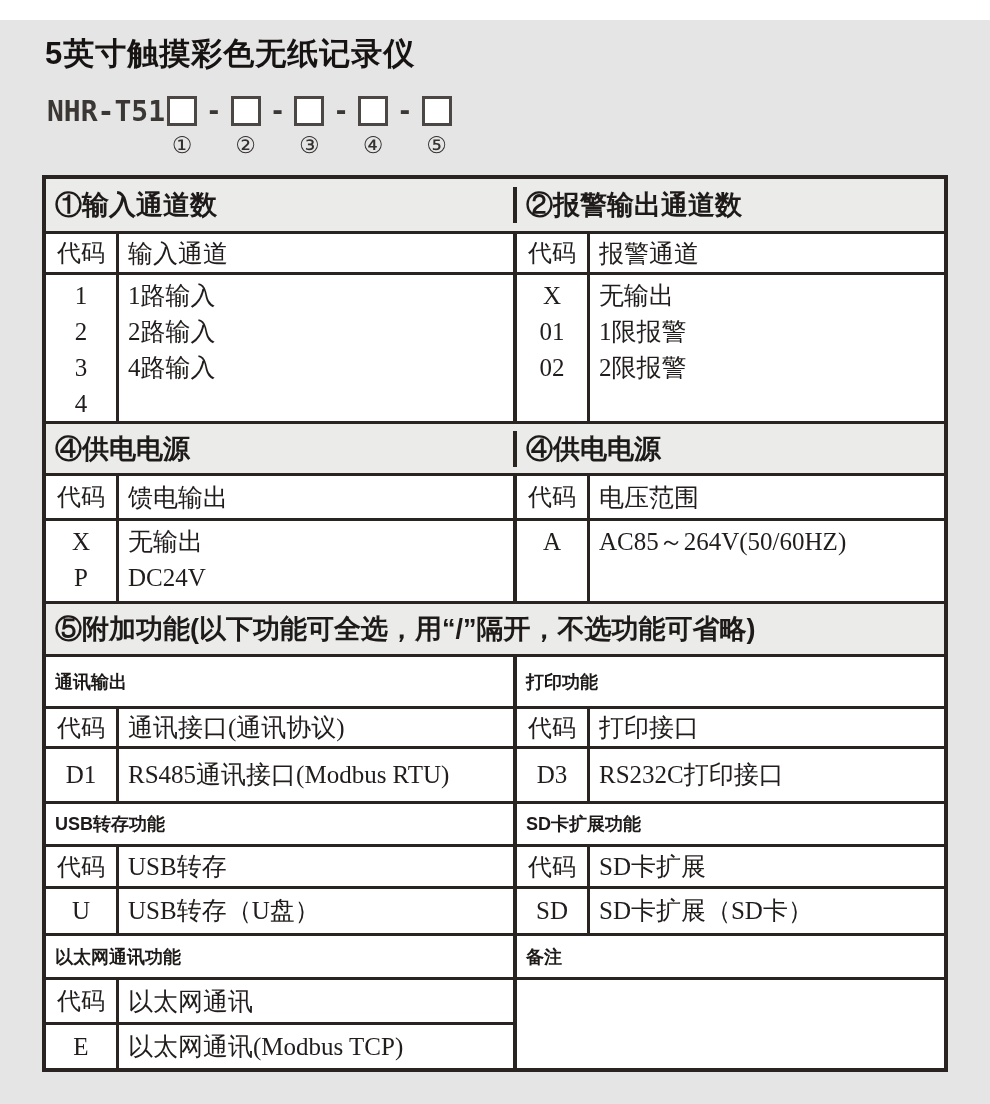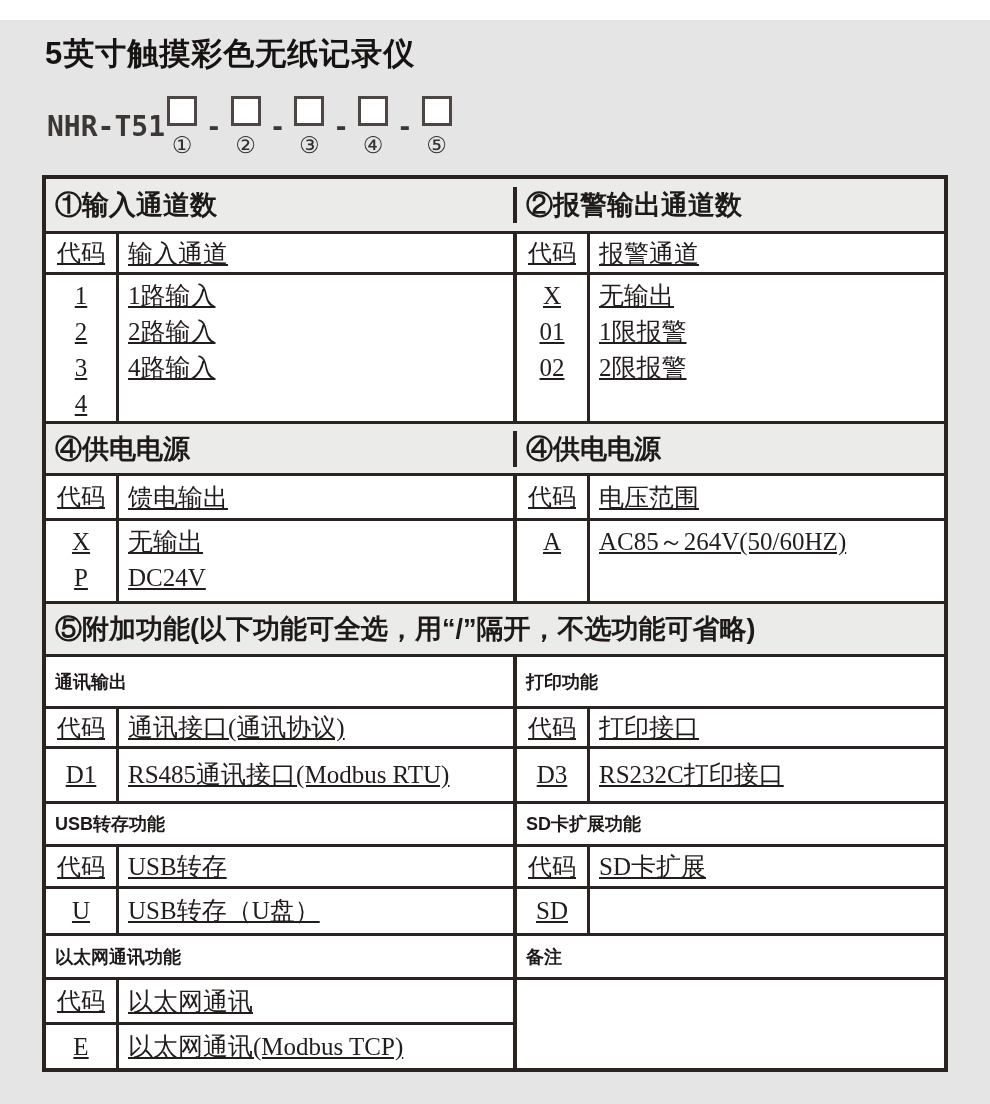--- a/index.html
+++ b/index.html
@@ -7,21 +7,21 @@
     position:relative;width:990px;height:1104px;background:#e5e5e5;
     font-family:"Liberation Sans",sans-serif;color:#211d1c;overflow:hidden;margin-top:20px;
   }
   
   .doc-title{
     position:absolute;left:45px;top:13px;
     font-size:31px;font-weight:bold;color:#161312;letter-spacing:1px;
     font-family:"Liberation Sans",sans-serif;
   }
   
-  .model-block{position:absolute;left:47px;top:76px;display:flex;align-items:center;}
+  .model-block{position:absolute;left:47px;top:76px;display:flex;align-items:flex-start;}
   .model-prefix{
     font-family:"DejaVu Sans Mono",monospace;font-weight:bold;font-size:28px;
     line-height:32px;color:#3b3735;margin-right:2px;
   }
   .model-seg{display:flex;flex-direction:column;align-items:center;}
   .model-box{width:30px;height:30px;border:3px solid #4c4745;box-sizing:border-box;background:#fff;}
   .model-circle{
     margin-top:7px;font-size:23px;line-height:24px;color:#35312f;
     font-family:"DejaVu Sans",sans-serif;
   }
@@ -51,21 +51,21 @@
   }
   .code-col{
     width:73px;border-right:3px solid #292321;box-sizing:border-box;
     display:flex;flex-direction:column;align-items:center;justify-content:center;
   }
   .desc-col{
     flex:1;display:flex;flex-direction:column;justify-content:center;
     padding-left:9px;box-sizing:border-box;
   }
   .top{justify-content:flex-start;padding-top:3px;}
-  .tser{font-family:"Liberation Serif",serif;font-size:25px;color:#211d1c;text-decoration:underline;}
+  .tser{font-family:"Liberation Serif",serif;font-size:25px;color:#211d1c;}
   .code-lbl{font-size:24px;}
   .ln{line-height:36px;white-space:nowrap;}
   .stack{flex-direction:column;}
   .subrow{display:flex;box-sizing:border-box;}
   .subrow.divided{border-top:3px solid #292321;}
   .empty-cell{flex:1;}
 </style>
 </head>
 <body>
 
@@ -261,20 +261,23 @@
           <div class="ln">U</div>
         </div>
         <div class="desc-col tser">
           <div class="ln">USB转存（U盘）</div>
         </div>
       </div>
       <div class="half-r">
         <div class="code-col tser">
           <div class="ln">SD</div>
         </div>
+        <div class="desc-col tser">
+          <div class="ln">SD卡扩展（SD卡）</div>
+        </div>
       </div>
     </div>
 
     <div class="t-row" style="height:44px">
       <div class="half-l">
         <div class="sub-title">以太网通讯功能</div>
       </div>
       <div class="half-r">
         <div class="sub-title">备注</div>
       </div>

